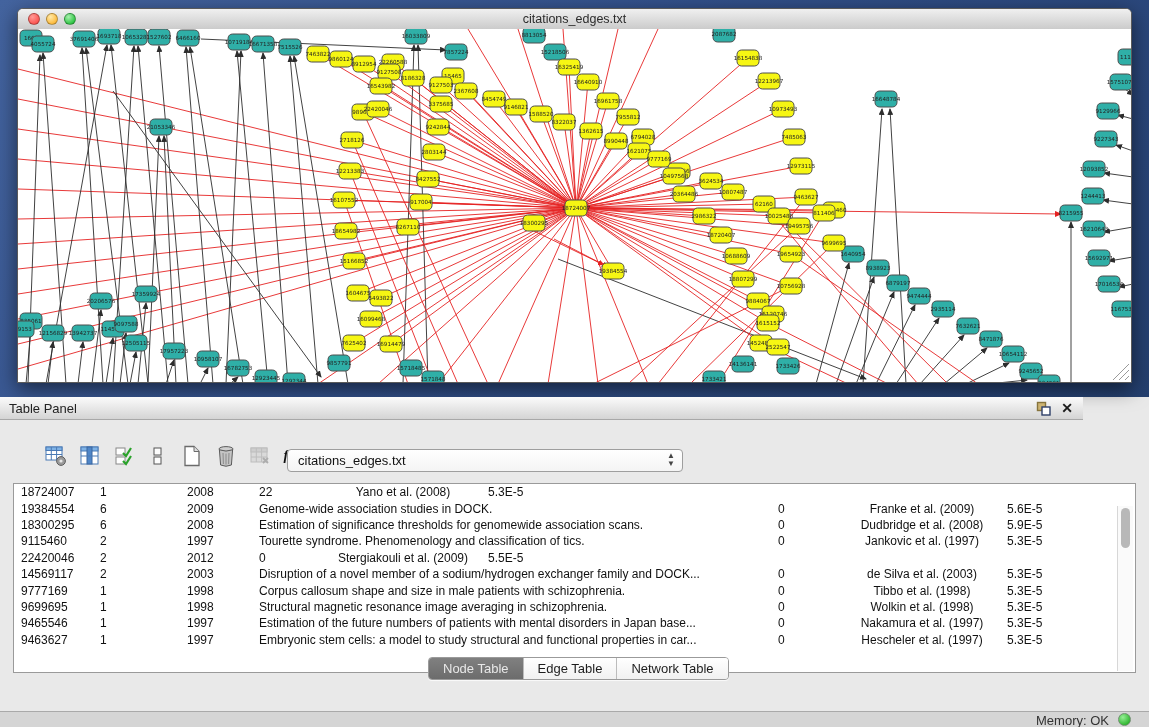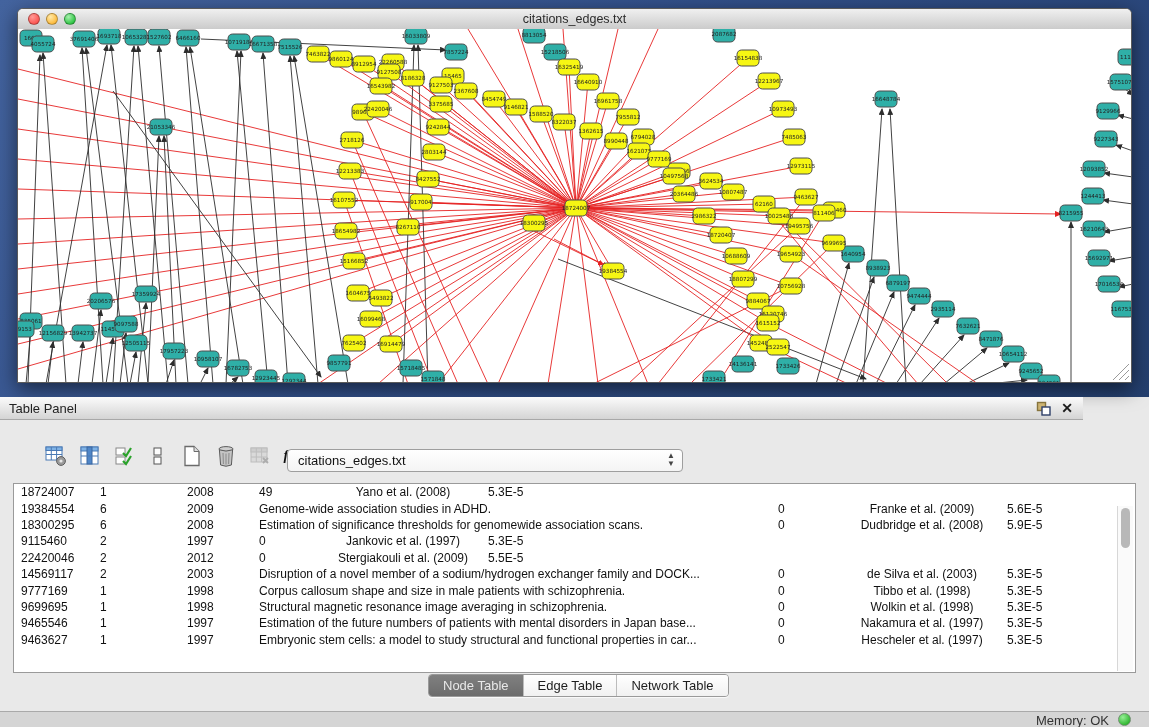--- a/index.html
+++ b/index.html
@@ -49,21 +49,21 @@
       border-right:1px solid #a6c6d7;box-sizing:border-box;white-space:nowrap;overflow:hidden;}
   .th.sorted{justify-content:flex-start;padding-left:4px;}
   .sort-glyph{color:#1d4e66;margin-right:3px;font-size:11px;}
   .trow{display:flex;height:16.4px;align-items:center;}
   .td{font-size:12px;color:#111;white-space:nowrap;overflow:hidden;box-sizing:border-box;padding-left:7px;}
   .td.center{text-align:center;padding-left:0;}
   .vscroll{position:absolute;right:2px;top:22px;width:15px;height:165px;background:#fafafa;
            border-left:1px solid #d7d7d7;}
   .vthumb{position:absolute;left:2.5px;top:2px;width:9px;height:40px;border-radius:5px;background:#b8b8b8;}
 
-  .tabs{position:absolute;left:428px;top:277px;height:21px;display:flex;
+  .tabs{position:absolute;left:428px;top:260px;height:21px;display:flex;
         border:1px solid #9a9a9a;border-radius:4px;overflow:hidden;
         box-shadow:0 1px 1px rgba(255,255,255,.8);}
   .tab{font-size:13px;display:flex;align-items:center;justify-content:center;padding:0 14px;
        background:linear-gradient(#ffffff,#f1f1f1);color:#1d1d1d;border-left:1px solid #bcbcbc;}
   .tab:first-child{border-left:none;}
   .tab.active{background:linear-gradient(#808080,#6c6c6c);color:#e8e8e8;}
 
   .statusbar{position:absolute;left:0;top:711px;width:1149px;height:16px;background:#d5d5d5;
              border-top:1px solid #a9a9a9;box-sizing:border-box;}
   .mem{position:absolute;right:40px;top:1px;font-size:13px;color:#333;}
@@ -869,46 +869,47 @@
         <span>▼</span>
       </span>
   </div>
 
   <div class="tablebox">
     <div id="tbody">
         <div class="trow">
           <div class="td" style="width: 79px;">18724007</div>
           <div class="td" style="width: 87px;">1</div>
           <div class="td" style="width: 72px;">2008</div>
-          <div class="td" style="width: 73px;">49</div>
+          <div class="td" style="width: 73px;">22</div>
           <div class="td center" style="width: 156px;">Yano et al. (2008)</div>
           <div class="td" style="width: 93px;">5.3E-5</div>
         </div>
         <div class="trow">
           <div class="td" style="width: 79px;">19384554</div>
           <div class="td" style="width: 87px;">6</div>
           <div class="td" style="width: 72px;">2009</div>
-          <div class="td" style="width: 519px;">Genome-wide association studies in ADHD.</div>
+          <div class="td" style="width: 519px;">Genome-wide association studies in DOCK.</div>
           <div class="td" style="width: 73px;">0</div>
           <div class="td center" style="width: 156px;">Franke et al. (2009)</div>
           <div class="td" style="width: 93px;">5.6E-5</div>
         </div>
         <div class="trow">
           <div class="td" style="width: 79px;">18300295</div>
           <div class="td" style="width: 87px;">6</div>
           <div class="td" style="width: 72px;">2008</div>
           <div class="td" style="width: 519px;">Estimation of significance thresholds for genomewide association scans.</div>
           <div class="td" style="width: 73px;">0</div>
           <div class="td center" style="width: 156px;">Dudbridge et al. (2008)</div>
           <div class="td" style="width: 93px;">5.9E-5</div>
         </div>
         <div class="trow">
           <div class="td" style="width: 79px;">9115460</div>
           <div class="td" style="width: 87px;">2</div>
           <div class="td" style="width: 72px;">1997</div>
+          <div class="td" style="width: 519px;">Tourette syndrome. Phenomenology and classification of tics.</div>
           <div class="td" style="width: 73px;">0</div>
           <div class="td center" style="width: 156px;">Jankovic et al. (1997)</div>
           <div class="td" style="width: 93px;">5.3E-5</div>
         </div>
         <div class="trow">
           <div class="td" style="width: 79px;">22420046</div>
           <div class="td" style="width: 87px;">2</div>
           <div class="td" style="width: 72px;">2012</div>
           <div class="td" style="width: 73px;">0</div>
           <div class="td center" style="width: 156px;">Stergiakouli et al. (2009)</div>

